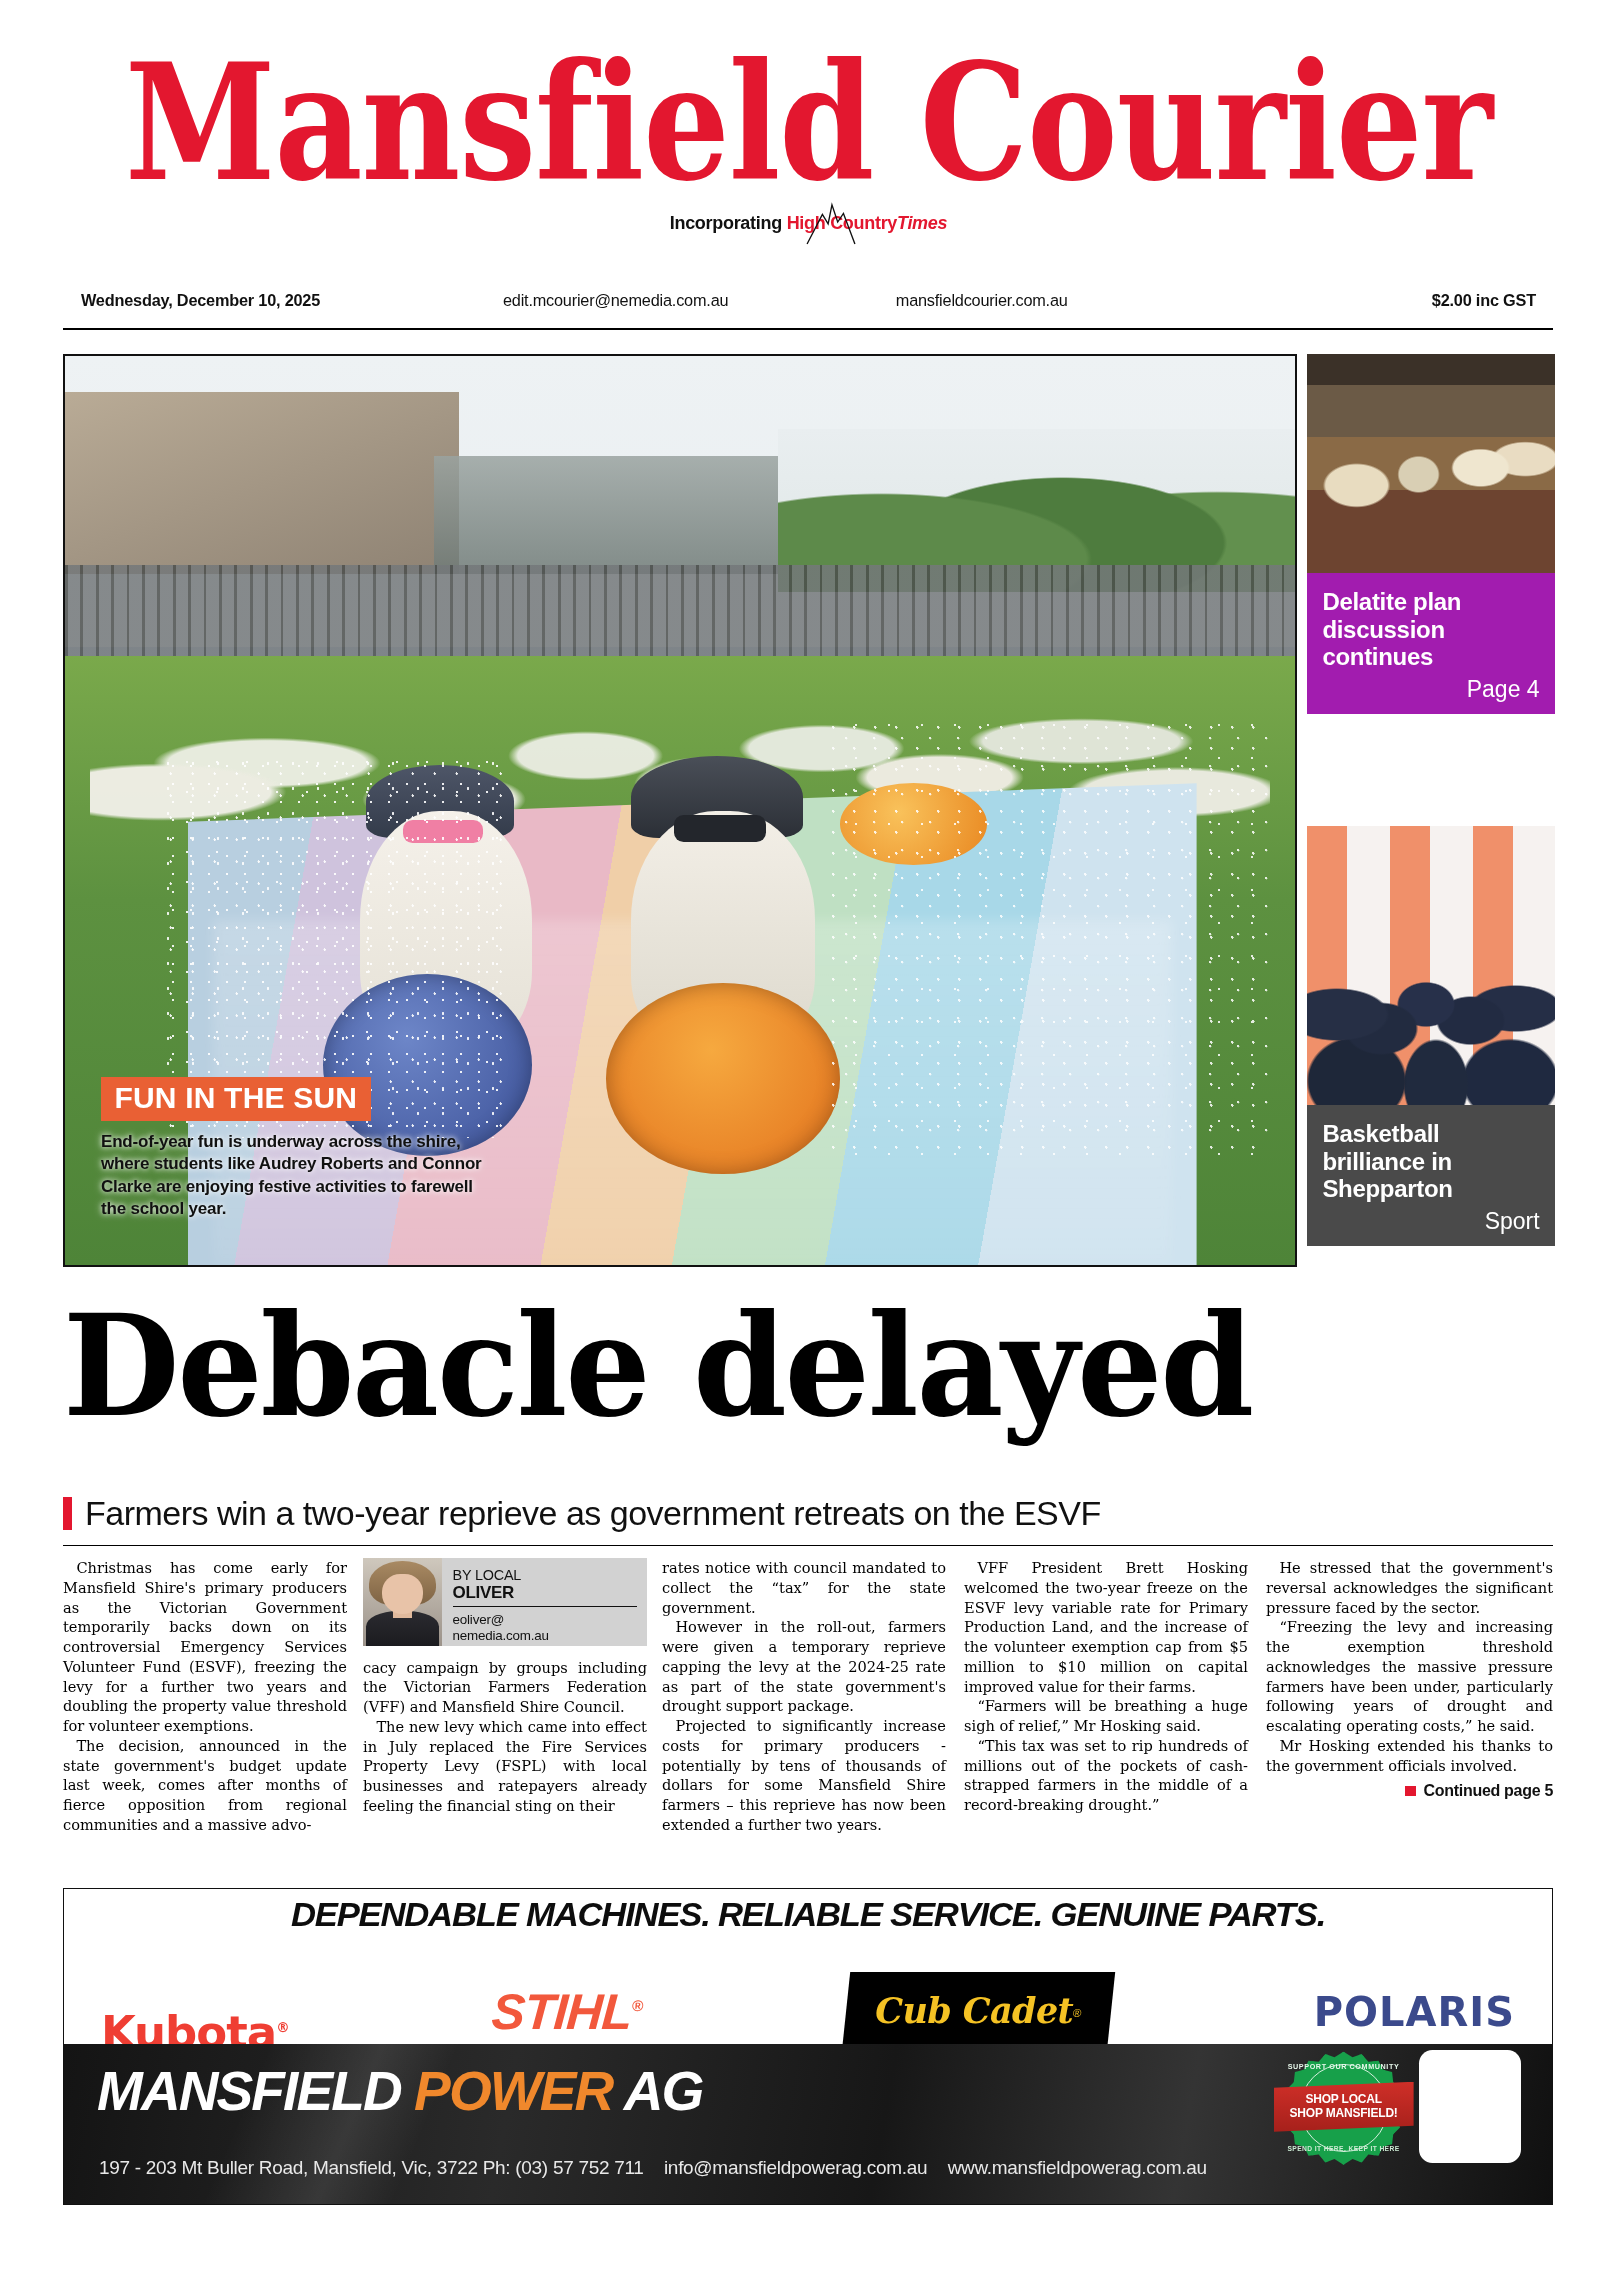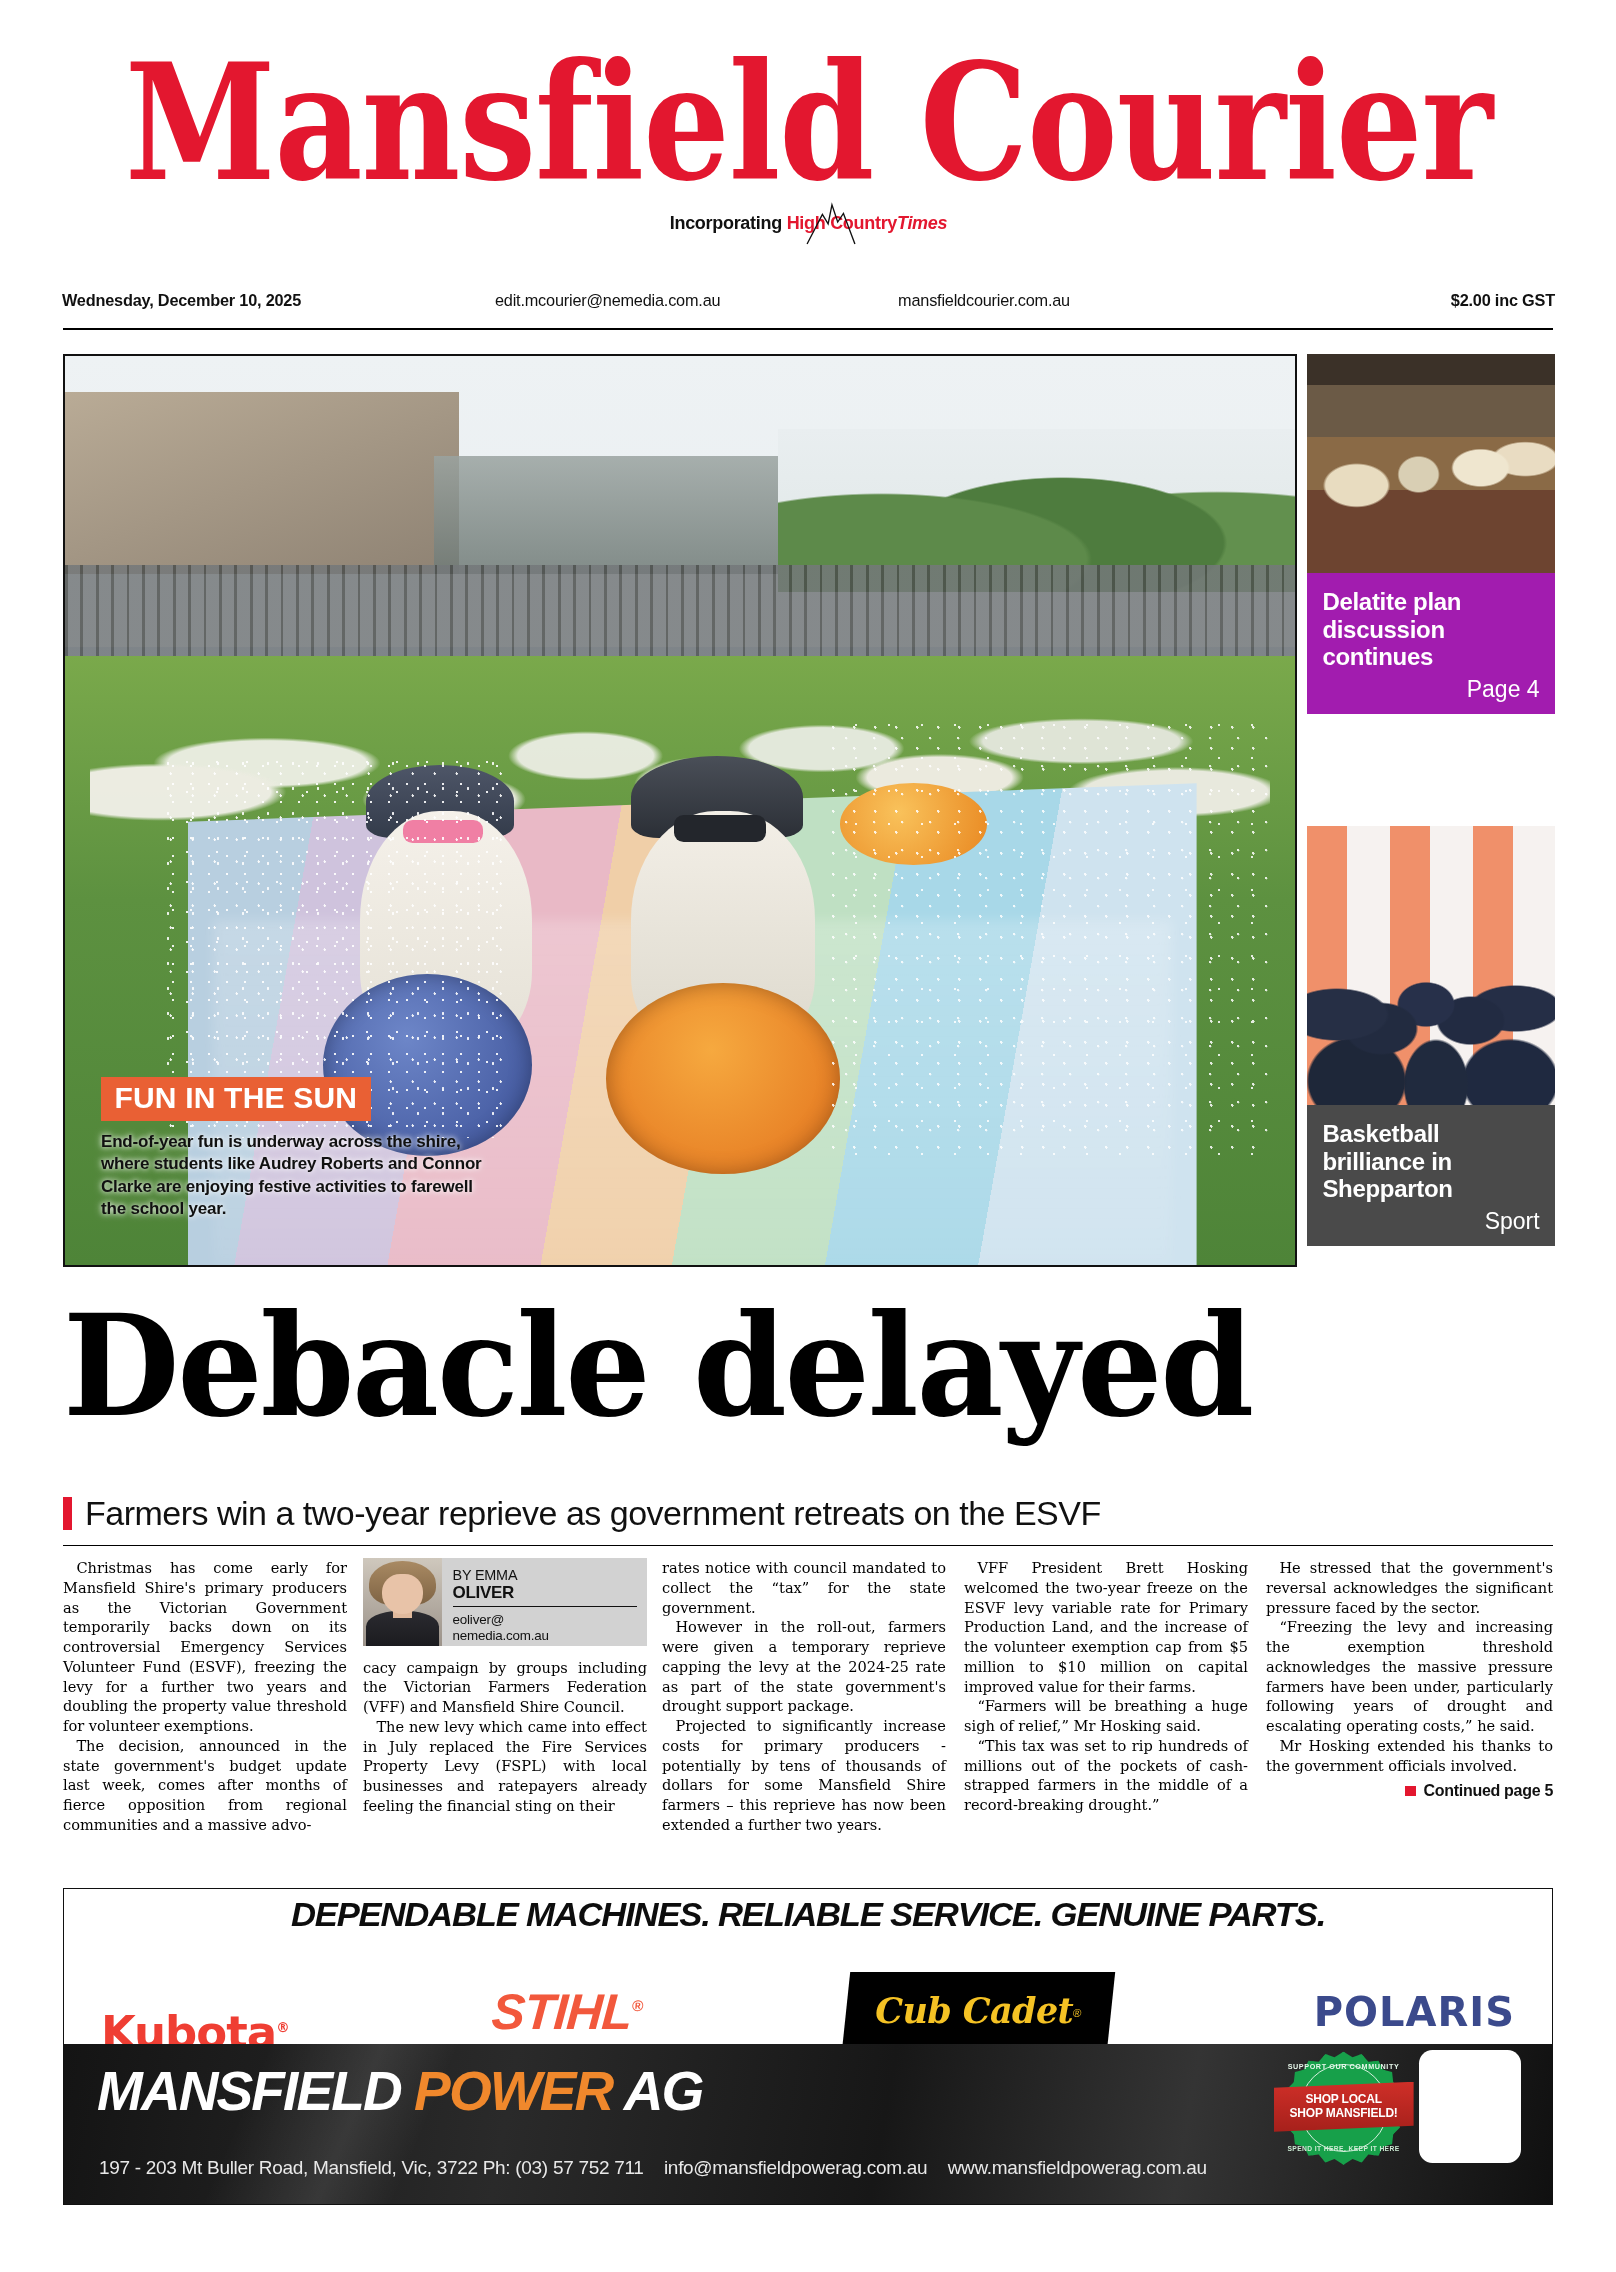--- a/index.html
+++ b/index.html
@@ -38,21 +38,21 @@
   .incorporating .hct-times { color: #e3172f; font-style: italic; }
   .mountain {
     position: absolute;
     left: 133px; top: -12.5px;
     width: 56px; height: 44px;
     pointer-events: none;
   }
 
   .dateline {
     position: absolute; left: 0; top: 291px; width: 1617px;
-    padding: 0 62px;
+    padding: 0 81px;
     display: flex; align-items: baseline;
     font-size: 16.3px; font-weight: 700; color: #111;
     letter-spacing: -0.2px;
   }
   .dateline .d-date { width: 29%; text-align: left; }
   .dateline .d-email { width: 27%; text-align: left; font-weight: 400; }
   .dateline .d-web { width: 26%; text-align: left; font-weight: 400; }
   .dateline .d-price { width: 18%; text-align: right; }
 
   .rule-top { position: absolute; left: 63px; top: 328px; width: 1490px; height: 1.9px; background: #000; }
@@ -412,21 +412,21 @@
 
     <div class="col c2">
       <div class="byline-box">
         <div class="byline-photo">
           <div class="bp-body"></div>
           <div class="bp-hair"></div>
           <div class="bp-neck"></div>
           <div class="bp-face"></div>
         </div>
         <div class="byline-text">
-          <div class="by-l1">BY EMMA</div>
+          <div class="by-l1">BY LOCAL</div>
           <div class="by-l2">OLIVER</div>
           <div class="by-rule"></div>
           <div class="by-mail">eoliver@</div>
           <div class="by-mail">nemedia.com.au</div>
         </div>
       </div>
       <p class="nonindent">cacy campaign by groups including the Victorian Farmers Federation (VFF) and Mansfield Shire Council.</p>
       <p>The new levy which came into effect in July replaced the Fire Services Property Levy (FSPL) with local businesses and ratepayers already feeling the financial sting on their</p>
     </div>
 

